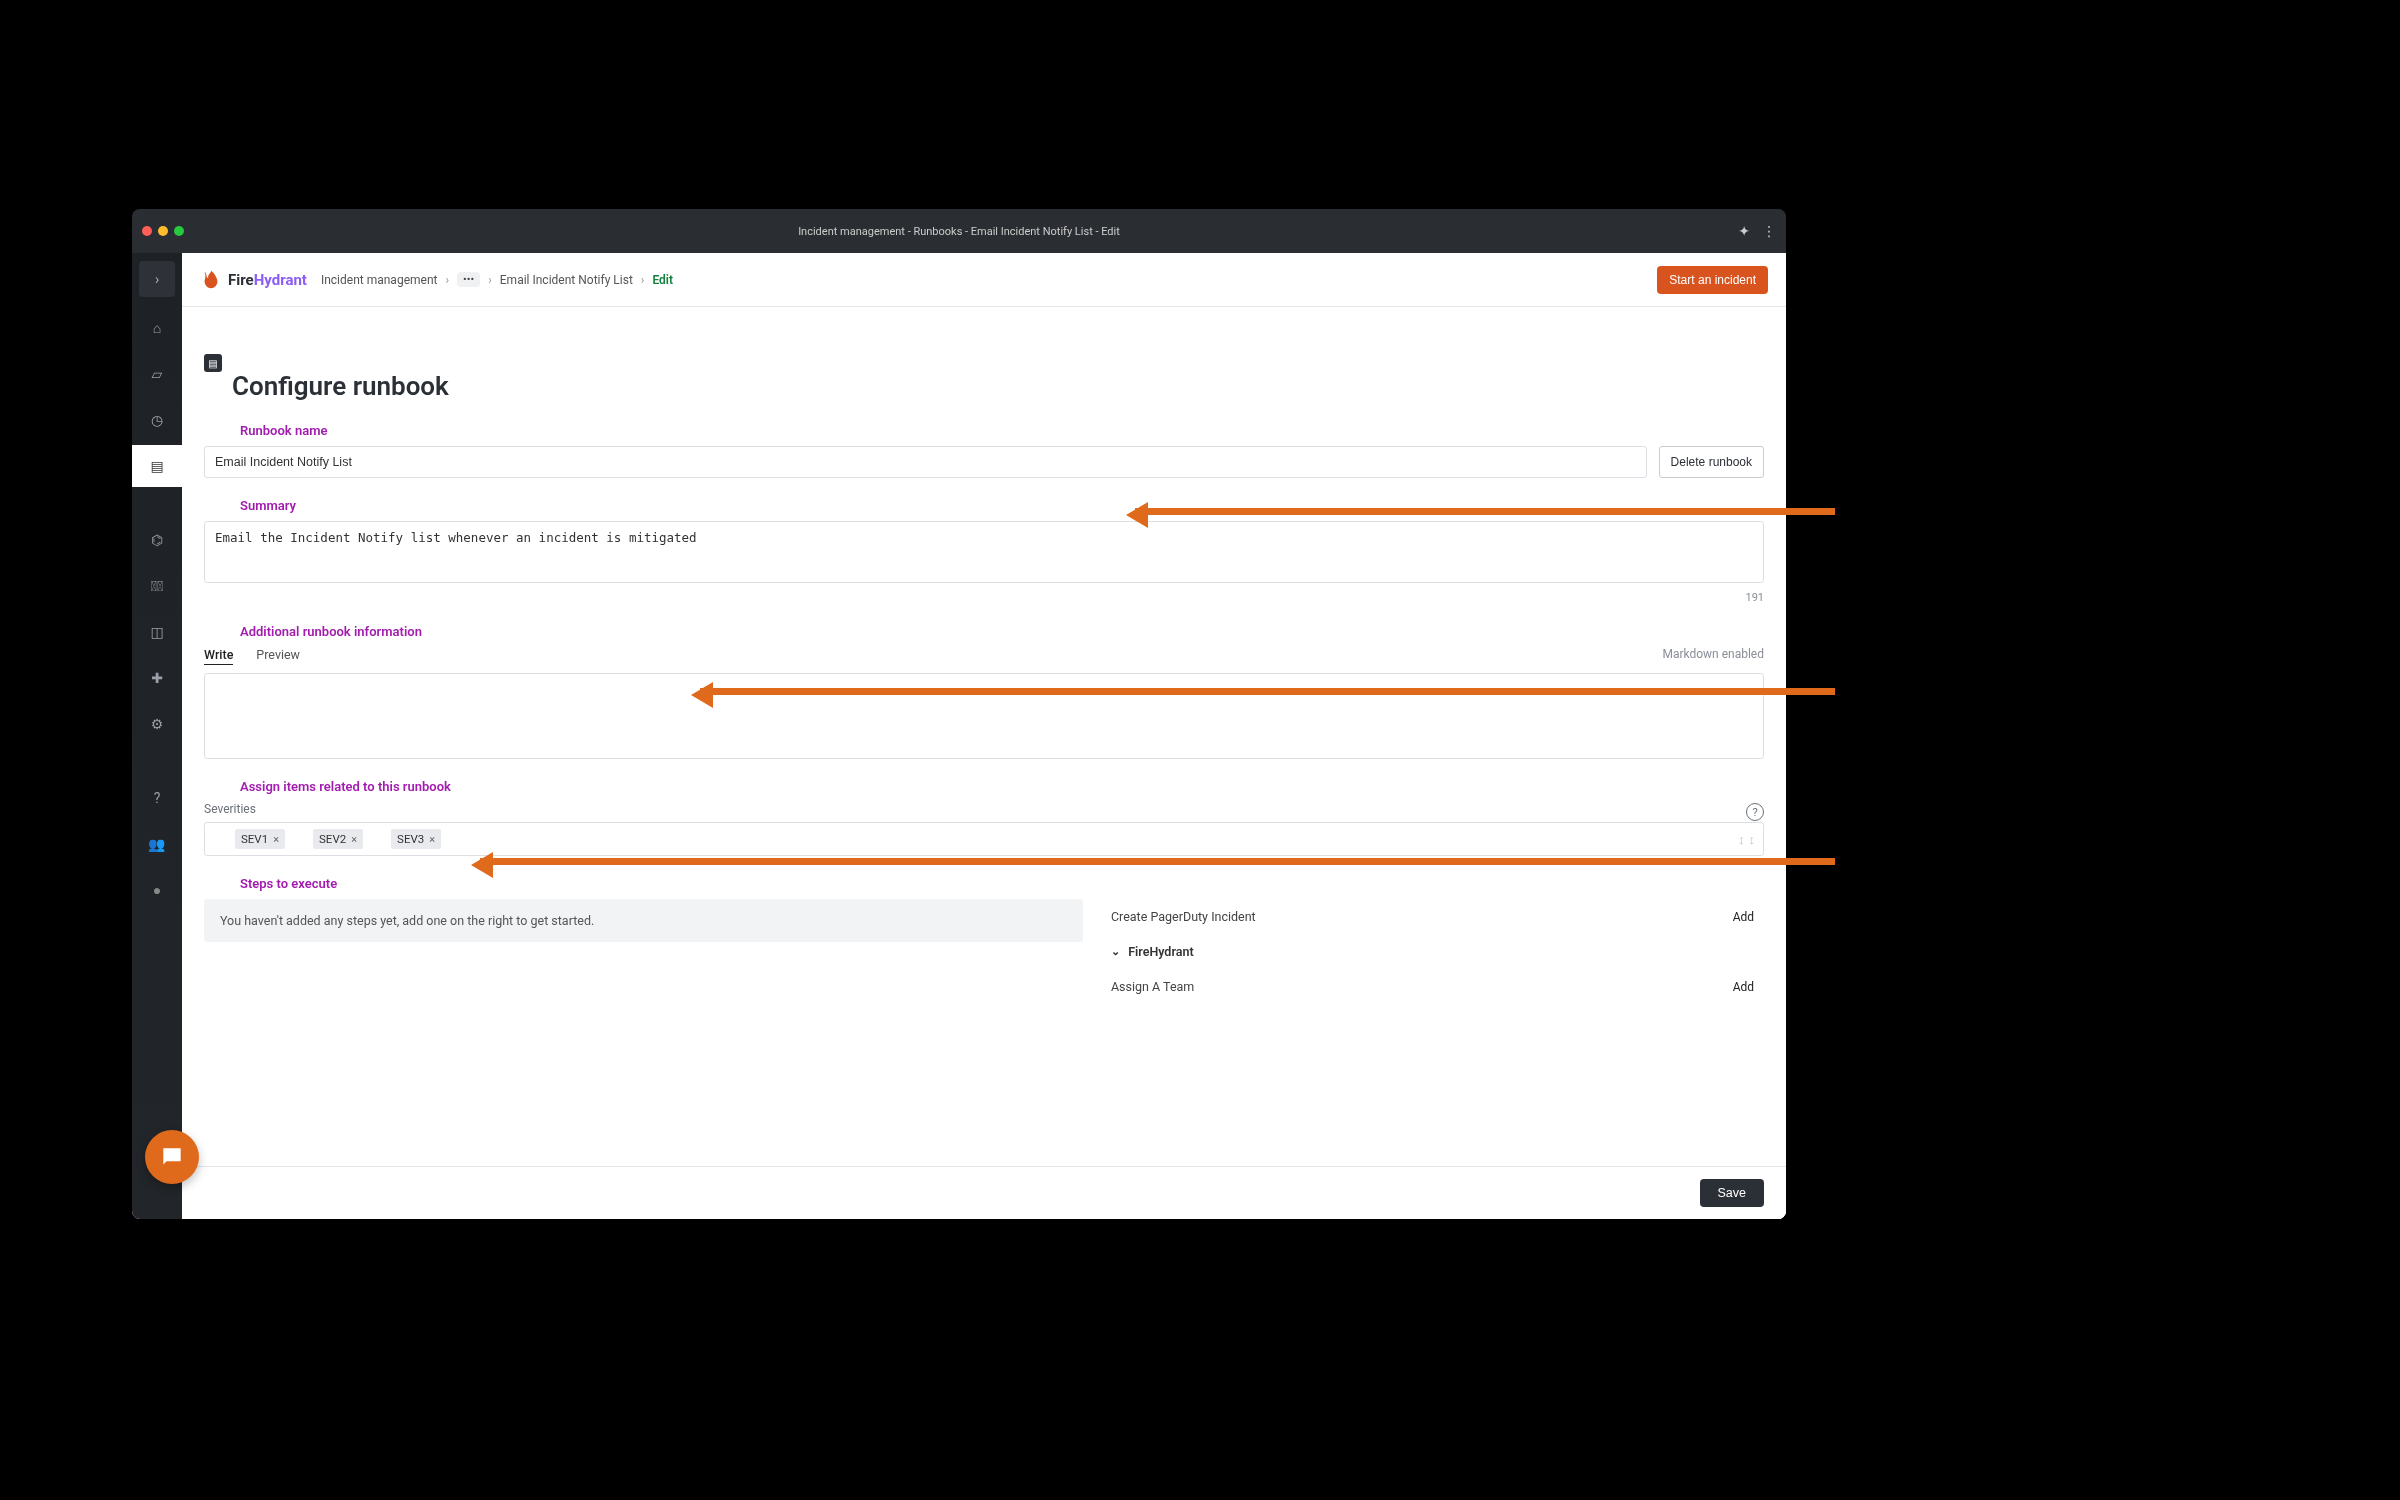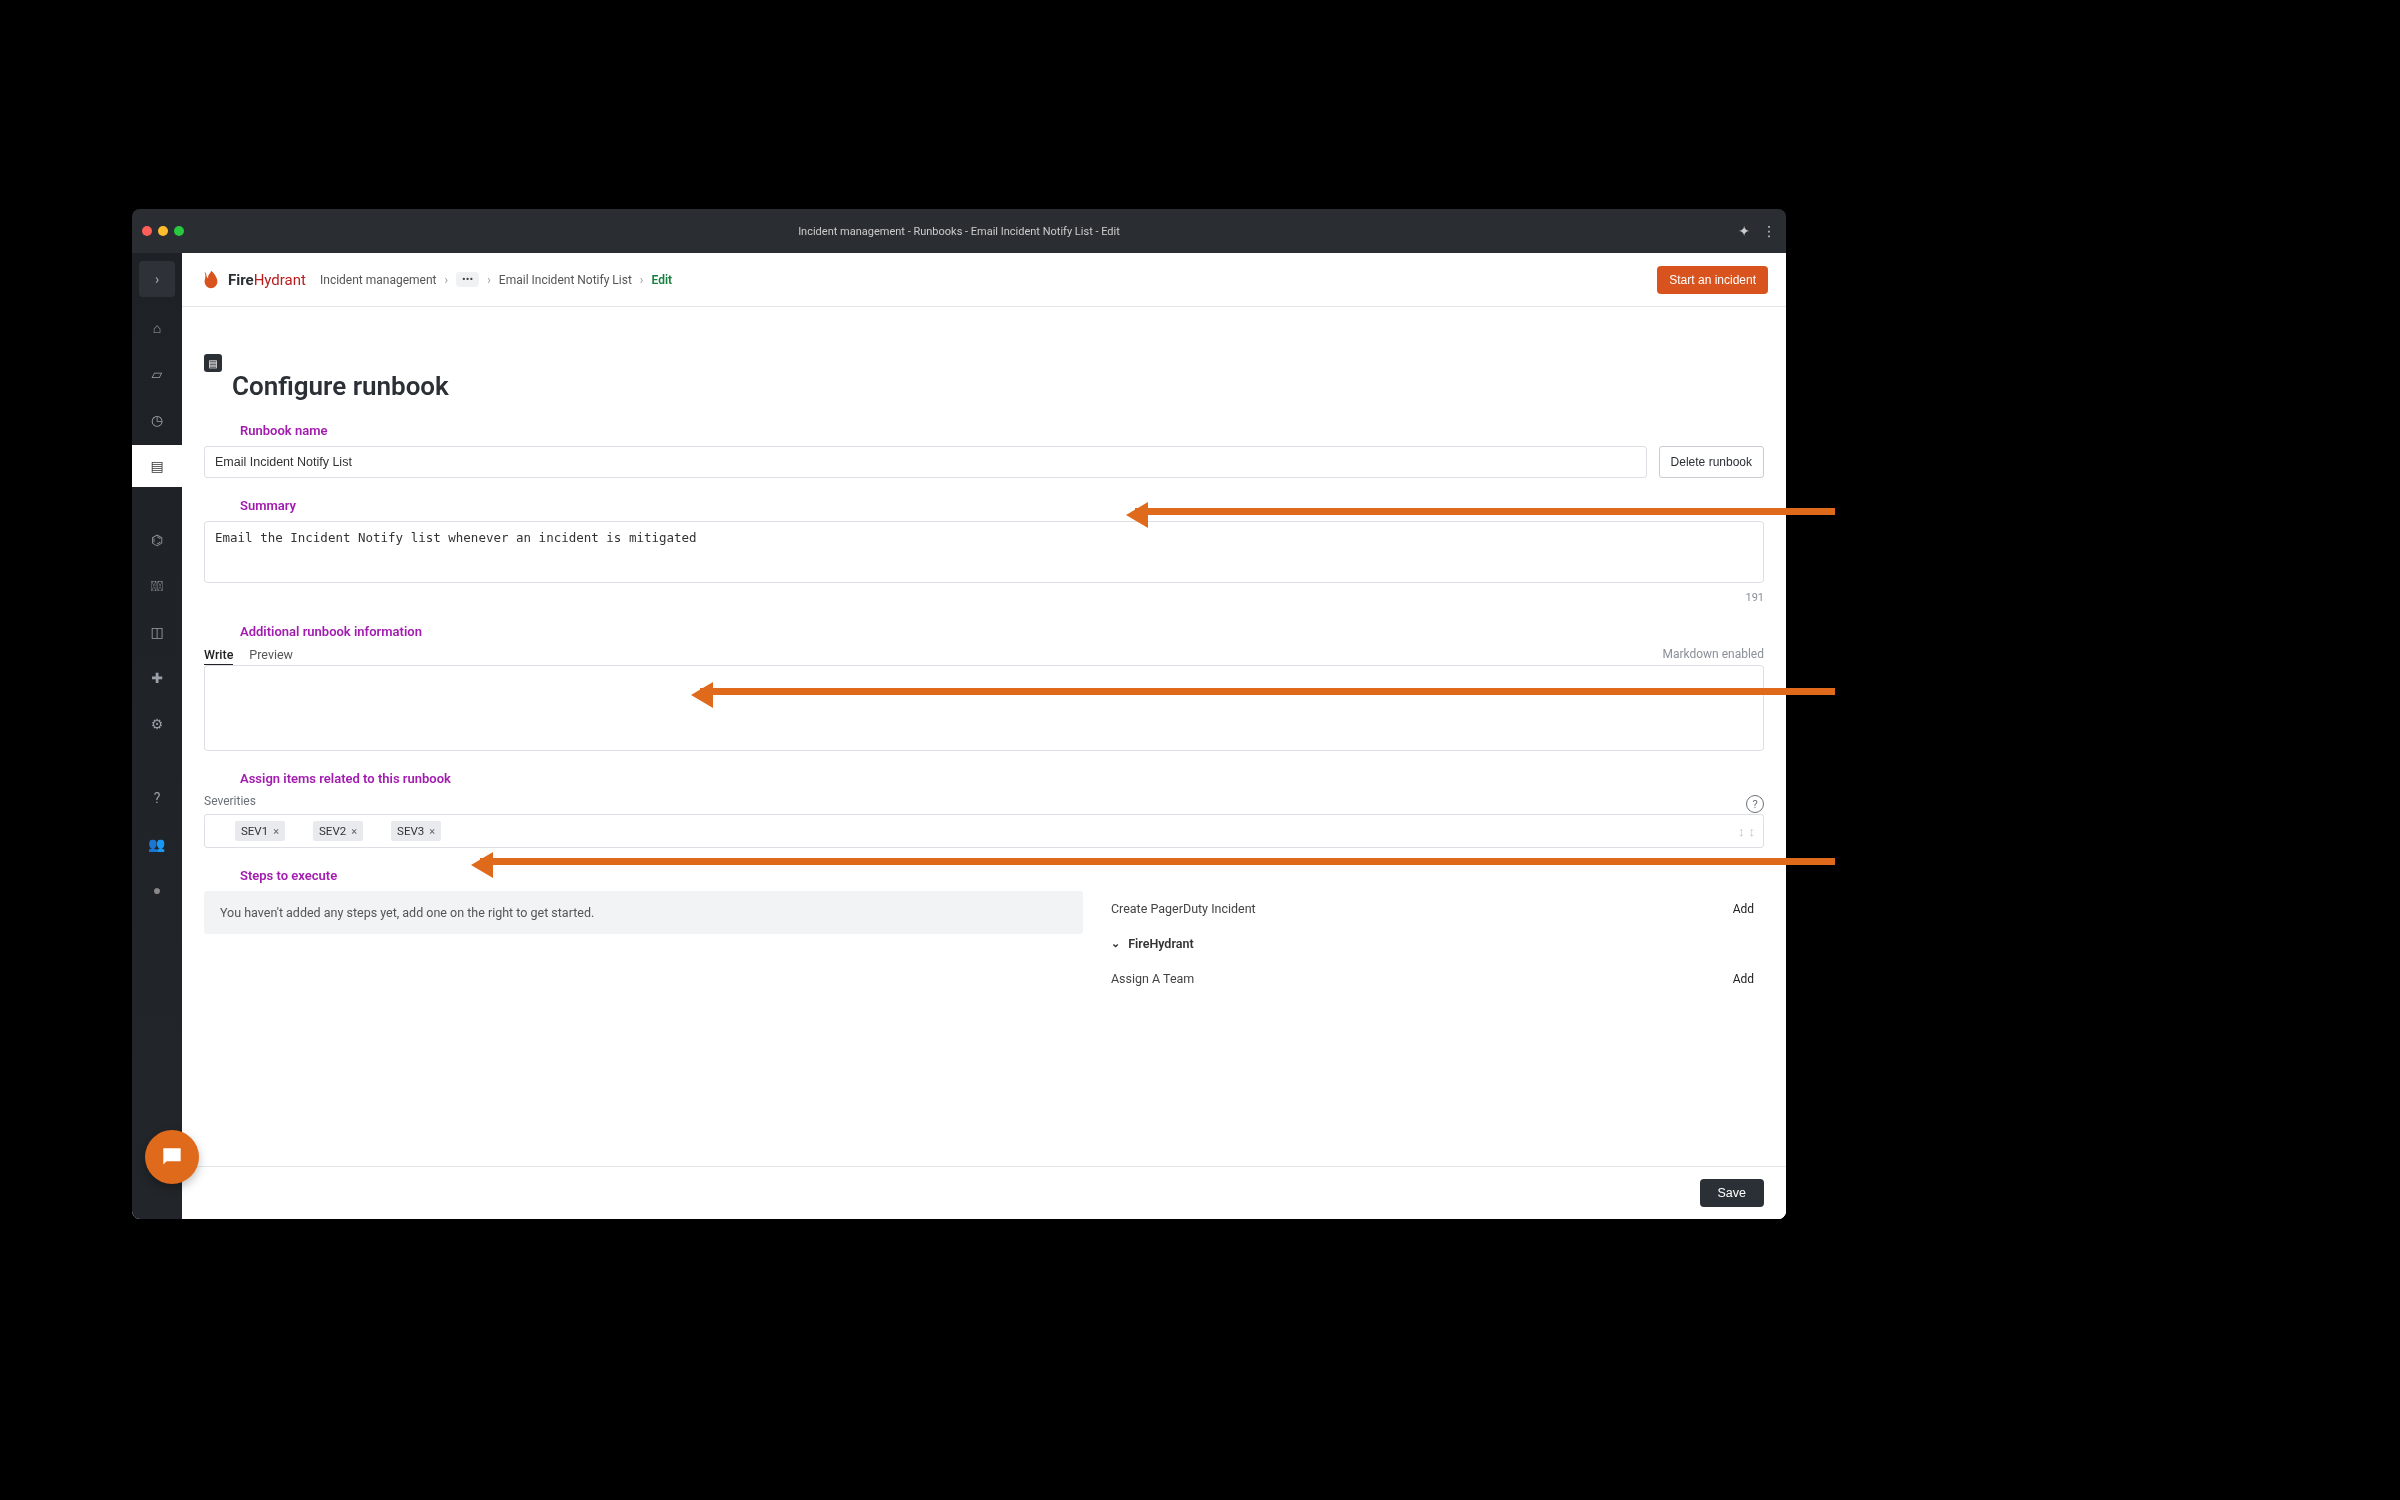--- a/index.html
+++ b/index.html
@@ -56,21 +56,21 @@
   .sb-gap { height: 24px; }
   .main { flex:1; display:flex; flex-direction:column; background:#fff; }
   .topbar {
     height:54px; border-bottom:1px solid #e5e6e8;
     display:flex; align-items:center; padding:0 18px; gap:14px;
   }
   .logo { display:flex; align-items:center; gap:6px; }
   .logo-mark { width:22px; height:22px; position:relative; }
   .logo-mark svg { width:22px; height:22px; }
   .logo-text { font-weight:700; color:#2b2f36; font-size:15px; }
-  .logo-text .light { font-weight:400; color:#b91c1c; }
+  .logo-text .light { font-weight:700; color:#8b5cf6; }
   .crumbs { display:flex; align-items:center; gap:8px; font-size:12px; color:#555; }
   .crumb-sep { color:#999; }
   .crumb-more {
     background:#f0f1f3; border-radius:4px; padding:1px 6px; color:#444; font-size:11px;
   }
   .spacer { flex:1; }
   .btn-primary {
     background:#d9531e; color:#fff; font-size:12px; font-weight:500;
     padding:7px 12px; border-radius:4px; border:none; cursor:pointer;
   }
@@ -87,21 +87,21 @@
     border:1px solid #dcdfe4; border-radius:3px; background:#fff;
     font-size:12.5px; color:#333; padding:8px 10px; width:100%;
   }
   .input { height:32px; }
   .textarea { height:62px; resize:none; }
   .btn-outline {
     border:1px solid #c9ccd1; background:#fff; color:#2b2f36;
     font-size:12px; padding:7px 11px; border-radius:3px; cursor:pointer; white-space:nowrap;
   }
   .counter { text-align:right; font-size:11px; color:#8a8f98; margin-top:4px; }
-  .tabs { display:flex; gap:16px; font-size:12.5px; color:#555; }
+  .tabs { display:flex; gap:23px; font-size:12.5px; color:#555; margin-bottom:8px; }
   .tab { cursor:pointer; padding-bottom:2px; }
   .tab.active { color:#222; border-bottom:1.5px solid #222; font-weight:500; }
   .md-hint { margin-left:auto; color:#8a8f98; font-size:12px; }
   .bigarea {
     border:1px solid #dcdfe4; border-radius:3px; background:#fff;
     height:86px;
   }
   .severities-row { display:flex; align-items:center; }
   .help-icon {
     width:18px; height:18px; border:1.3px solid #6b7078; border-radius:50%;

